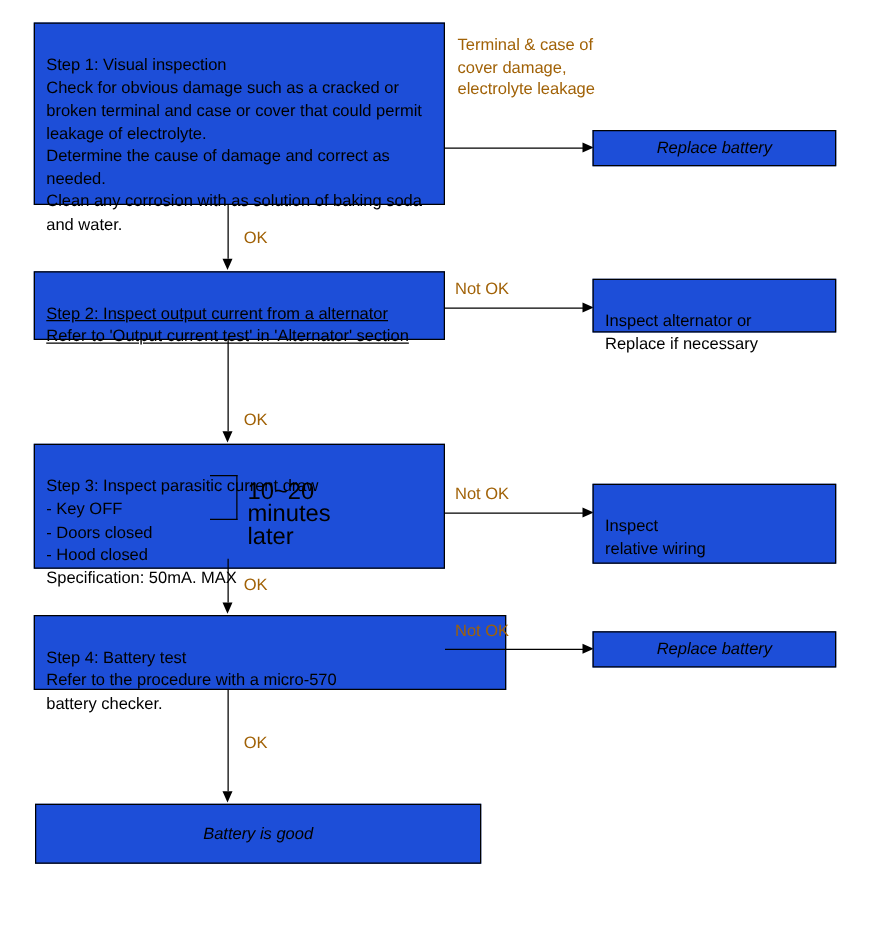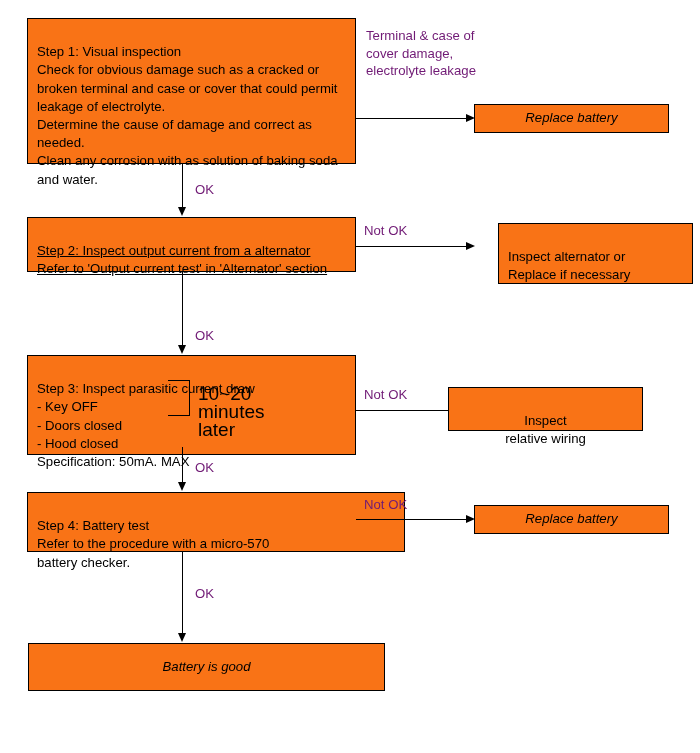--- a/index.html
+++ b/index.html
@@ -16,40 +16,40 @@
     position: relative;
     width: 700px;
     height: 753px;
     background: #ffffff;
     overflow: hidden;
   }
   .box {
     position: absolute;
     box-sizing: border-box;
     border: 1px solid #000000;
-    background: #f97316;
+    background: #1d4ed8;
     font-size: 13.2px;
     line-height: 18.2px;
     padding: 6px 9px;
     white-space: pre-line;
   }
   .box.center {
     display: flex;
     align-items: center;
     justify-content: center;
     padding: 0;
     white-space: normal;
     font-style: italic;
   }
   .label {
     position: absolute;
     font-size: 13.2px;
     line-height: 17.5px;
     white-space: pre-line;
-    color: #701a75;
+    color: #a16207;
   }
   .vline {
     position: absolute;
     width: 1px;
     background: #000000;
   }
   .hline {
     position: absolute;
     height: 1px;
     background: #000000;
@@ -121,21 +121,21 @@
   <div class="box" style="left:27px; top:217px; width:329px; height:55px;text-decoration:underline;">
     <span class="step-text">Step 2: Inspect output current from a alternator
 Refer to 'Output current test' in 'Alternator' section</span>
   </div>
 
   <div class="label" style="left:364px; top:222px;">Not OK</div>
 
   <div class="hline" style="left:356px; top:246px; width:111px;"></div>
   <div class="arrow-right" style="left:466px; top:241.5px;"></div>
 
-  <div class="box" style="left:474px; top:223px; width:195px; height:61px;margin-left:24px;">
+  <div class="box" style="left:474px; top:223px; width:195px; height:43px;">
     <span>Inspect alternator or
 Replace if necessary</span>
   </div>
 
   <div class="vline" style="left:182px; top:272px; width:1px; height:73px;"></div>
   <div class="arrow-down" style="left:178px; top:345px;"></div>
   <div class="label" style="left:195px; top:327px;">OK</div>
 
   <div class="box" style="left:27px; top:355px; width:329px; height:100px;">
     <span class="step-text">Step 3: Inspect parasitic current draw
@@ -147,21 +147,21 @@
 
   <div class="bracket" style="left:168px; top:380px; width:22px; height:36px;"></div>
   <div class="inline-note" style="left:198px; top:385px; width:96px;">10~20 minutes
 later</div>
 
   <div class="label" style="left:364px; top:386px;">Not OK</div>
 
   <div class="hline" style="left:356px; top:410px; width:111px;"></div>
   <div class="arrow-right" style="left:466px; top:405.5px;"></div>
 
-  <div class="box" style="left:448px; top:387px; width:195px; height:44px;text-align:center;">
+  <div class="box" style="left:474px; top:387px; width:195px; height:64px;">
     <span>Inspect
 relative wiring</span>
   </div>
 
   <div class="vline" style="left:182px; top:447px; width:1px; height:35px;"></div>
   <div class="arrow-down" style="left:178px; top:482px;"></div>
   <div class="label" style="left:195px; top:459px;">OK</div>
 
   <div class="box" style="left:27px; top:492px; width:378px; height:60px;">
     <span class="step-text">Step 4: Battery test

